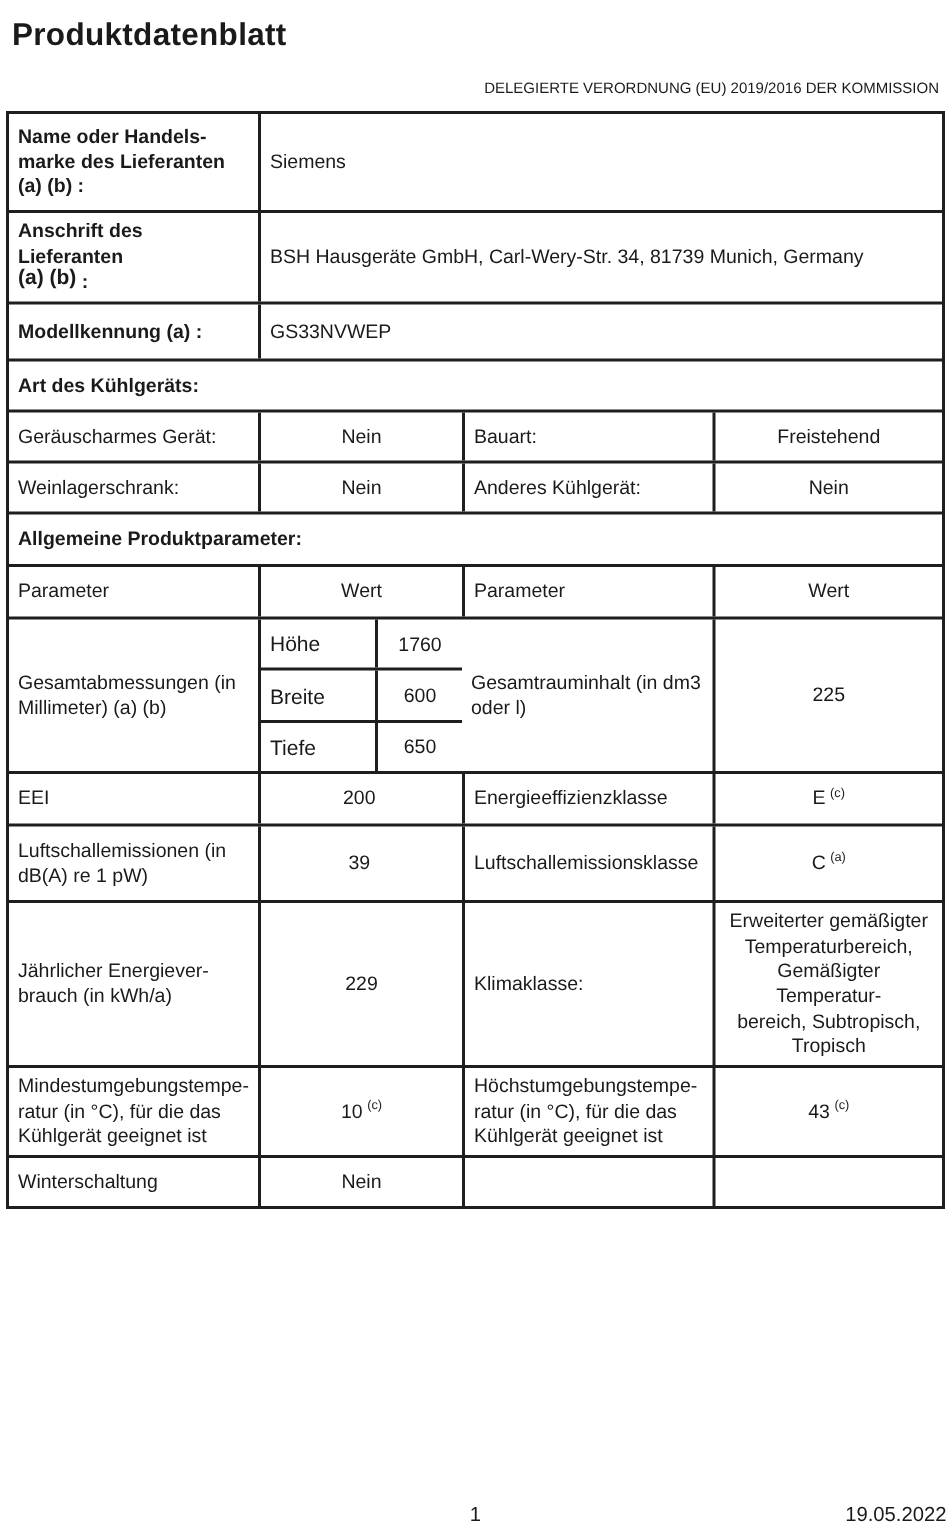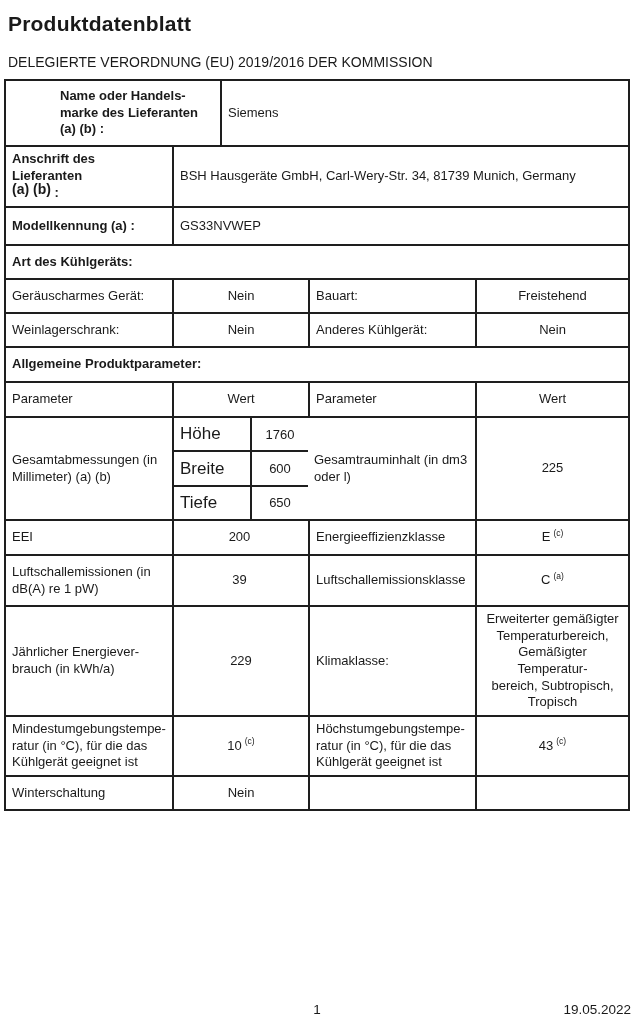--- a/index.html
+++ b/index.html
@@ -5,55 +5,55 @@
   * { box-sizing: border-box; margin: 0; padding: 0; }
   html, body { width: 634px; height: 1024px; }
   body {
     background: #ffffff;
     color: #1a1a1a;
     font-family: "Liberation Sans", sans-serif;
     position: relative;
     overflow: hidden;
   }
   .title { font-size: 21px; font-weight: bold; margin: 12px 8px 16px; letter-spacing: .2px; }
-  .subtitle { font-size: 14px; margin: 18px 8px 0; }
+  .subtitle { font-size: 10px; margin: 18px 8px 0; text-align: right; }
   .doc-table { margin: 9px 4px 0; border: 2px solid #1e1e1e; }
   .row { display: flex; align-items: stretch; border-top: 2px solid #1e1e1e; }
   .row:first-child { border-top: none; }
   .cell {
     padding: 4px 6px;
     display: flex;
     align-items: center;
     font-size: 13px;
     line-height: 1.28;
   }
   .cell + .cell { border-left: 2px solid #1e1e1e; }
   .c1 { width: 166px; flex: none; }
   .c2 { width: 136px; flex: none; }
   .c3 { width: 167px; flex: none; }
   .c4 { flex: 1; min-width: 0; }
   .full { width: 100%; }
   .center { justify-content: center; text-align: center; }
   .bold { font-weight: bold; }
   .ml { white-space: pre-line; }
-  .h64 { min-height: 64px; padding-left: 48px; } .h50 { min-height: 50px; } .h38 { min-height: 38px; }
+  .h64 { min-height: 64px; } .h50 { min-height: 50px; } .h38 { min-height: 38px; }
   .h34 { min-height: 34px; } .h35 { min-height: 35px; } .h103 { min-height: 103px; }
   .h51 { min-height: 51px; } .h90 { min-height: 90px; } .h60 { min-height: 60px; }
   .sup { font-size: 8.5px; position: relative; top: -4px; margin-left: 3px; white-space: nowrap; }
   .label2line { display: block; }
   .sup-inline { font-size: 14px; position: relative; top: -3px; font-weight: bold; }
   .colon13 { font-size: 13px; font-weight: bold; }
   .cell-block { display: block; }
   
   .dims-wrap { flex: none; width: 136px; display: flex; flex-direction: column;
                border-left: 2px solid #1e1e1e; }
   .dims-row { display: flex; flex: 1; border-top: 2px solid #1e1e1e; }
   .dims-row:first-child { border-top: none; }
   .dims-name { width: 52px; flex: none; display: flex; align-items: center;
-               padding: 4px 6px; font-size: 17px; }
+               padding: 4px 6px; font-size: 14px; }
   .dims-val { flex: 1; display: flex; align-items: center; justify-content: center;
               border-left: 2px solid #1e1e1e; padding: 4px 4px; font-size: 13px; margin-left: 24px; }
   .footer { position: absolute; top: 1002px; left: 0; width: 634px; height: 18px;
             font-size: 13.5px; }
   .page-num { position: absolute; left: 0; width: 100%; text-align: center; }
   .doc-date { position: absolute; right: 3px; top: 0; }
 </style>
 </head>
 <body>
 

